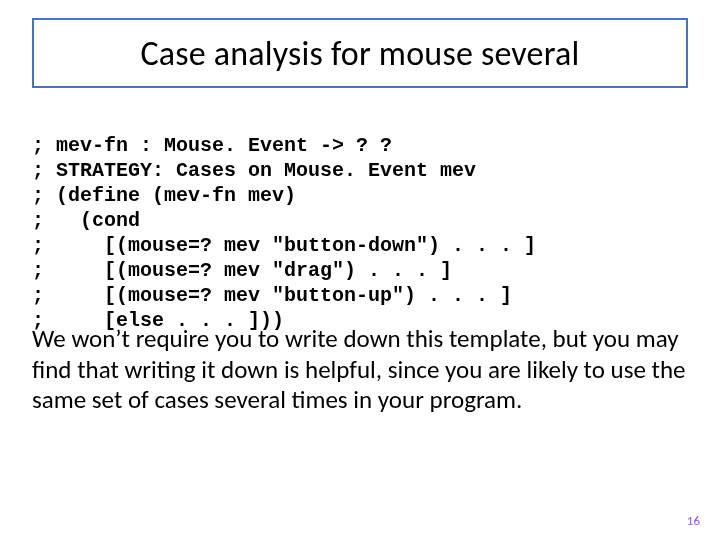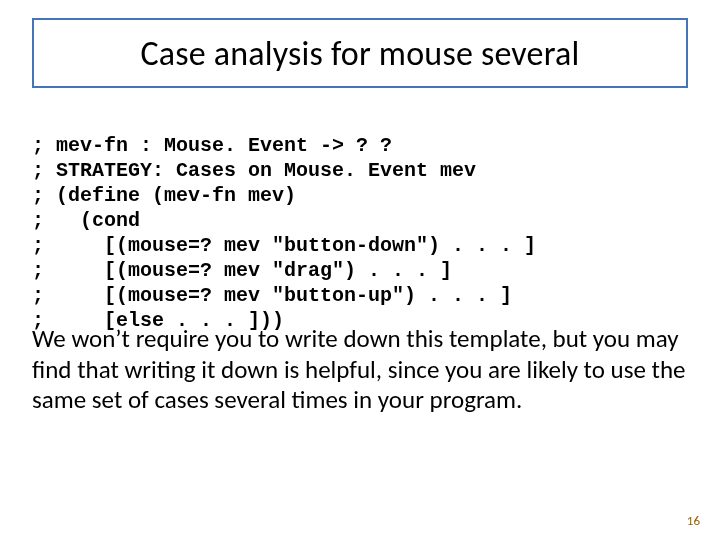--- a/index.html
+++ b/index.html
@@ -55,21 +55,21 @@
     width: 656px;
     font-size: 25px;
     line-height: 1.22;
     font-weight: 400;
   }
   .page-num {
     position: absolute;
     right: 20px;
     bottom: 12px;
     font-size: 13px;
-    color: #a16207;
+    color: #8b5cf6;
   }
 </style>
 </head>
 <body>
 
 <div class="slide">
 
   <div class="title-box">
     <div class="title">Case analysis for mouse several</div>
   </div>

